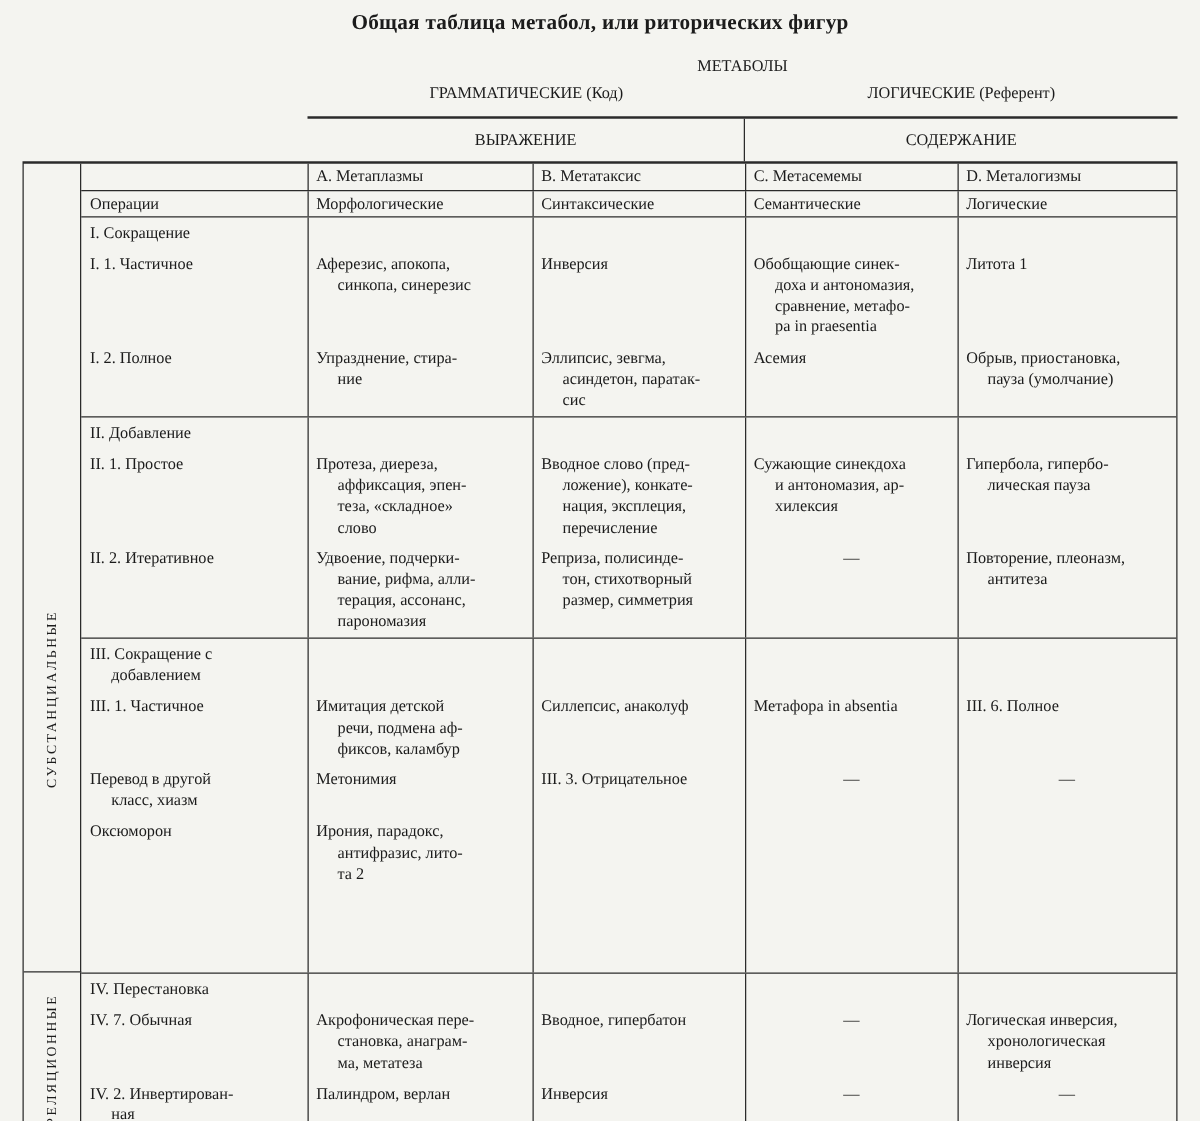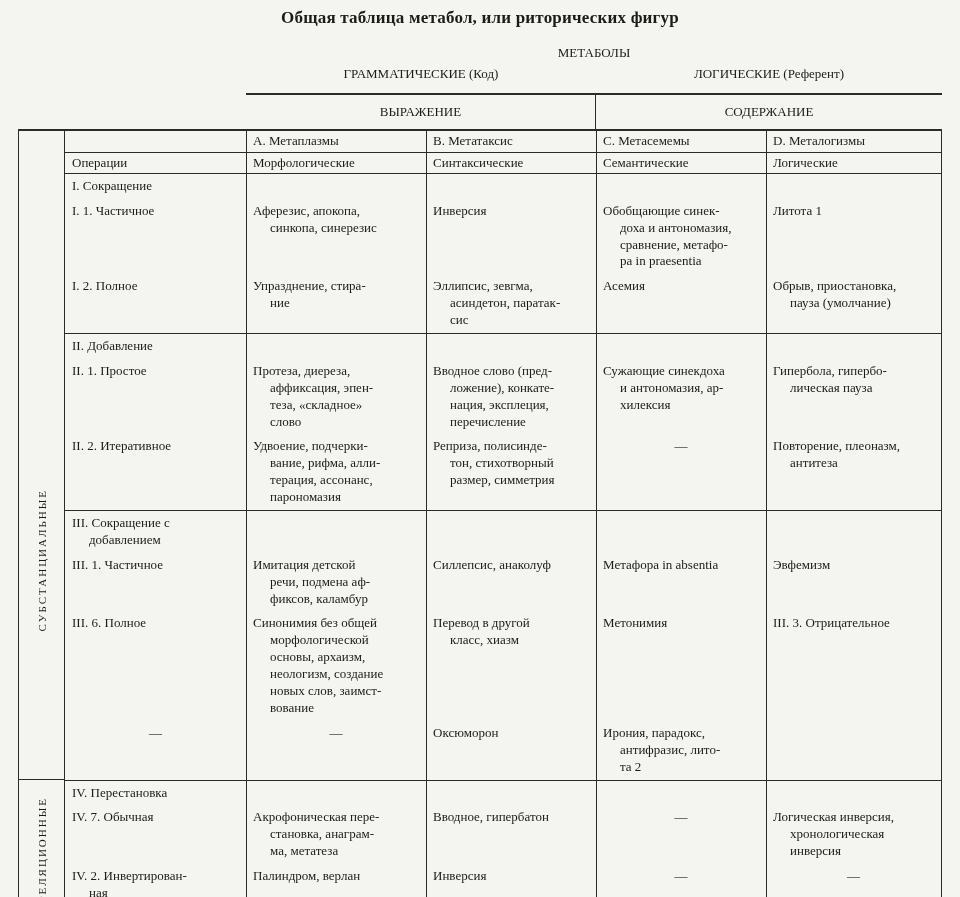--- a/index.html
+++ b/index.html
@@ -217,29 +217,22 @@
     <div class="trow group r-g2">
       <div class="cell group-title">III. Сокращение с
 добавлением</div>
 
       <div class="cell sub">III. 1. Частичное</div>
       <div class="cell sub">Имитация детской
 речи, подмена аф-
 фиксов, каламбур</div>
       <div class="cell sub">Силлепсис, анаколуф</div>
       <div class="cell sub">Метафора in absentia</div>
-      <div class="cell sub">Эвфемизм</div>
 
       <div class="cell sub">III. 6. Полное</div>
-      <div class="cell sub">Синонимия без общей
-морфологической
-основы, архаизм,
-неологизм, создание
-новых слов, заимст-
-вование</div>
       <div class="cell sub">Перевод в другой
 класс, хиазм</div>
       <div class="cell sub">Метонимия</div>
 
       <div class="cell sub">III. 3. Отрицательное</div>
       <div class="cell sub center">—</div>
       <div class="cell sub center">—</div>
       <div class="cell sub">Оксюморон</div>
       <div class="cell sub">Ирония, парадокс,
 антифразис, лито-

